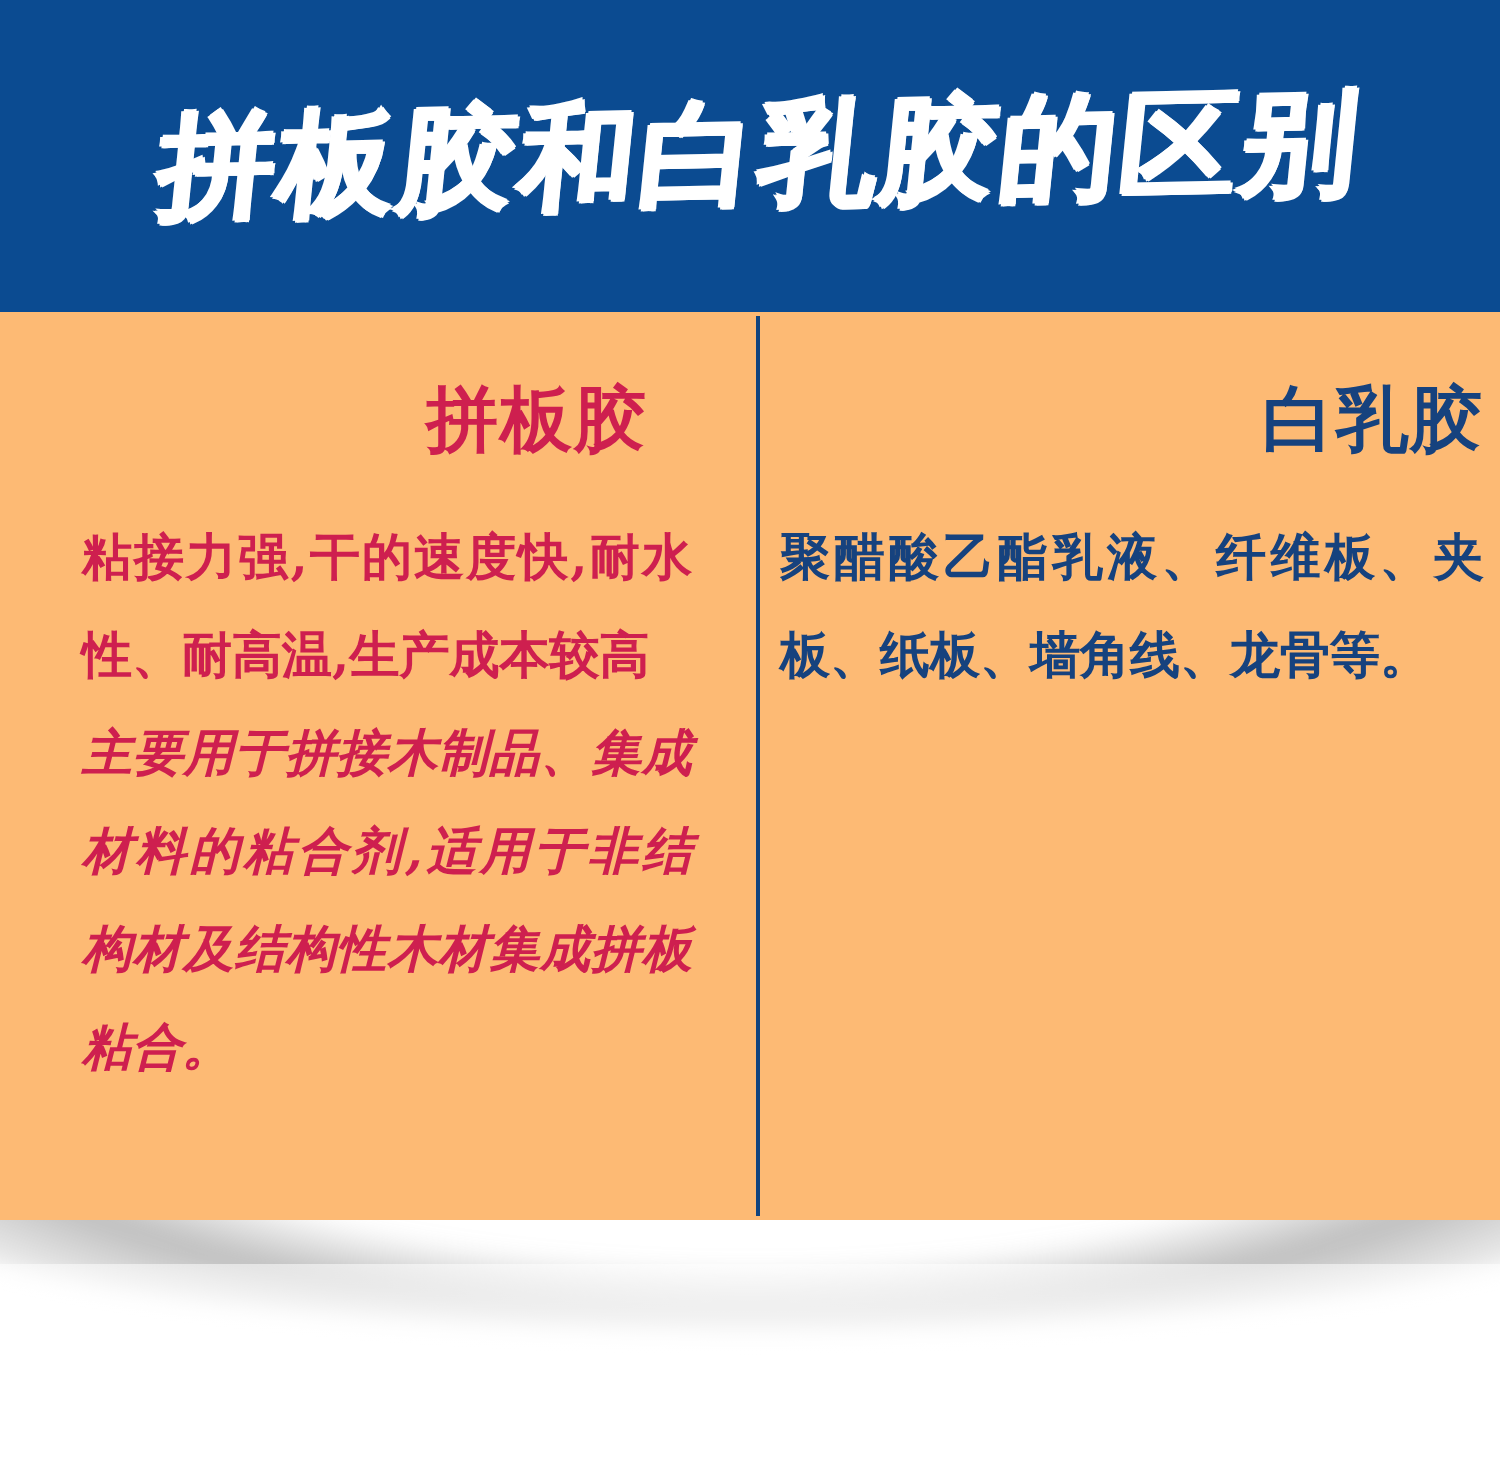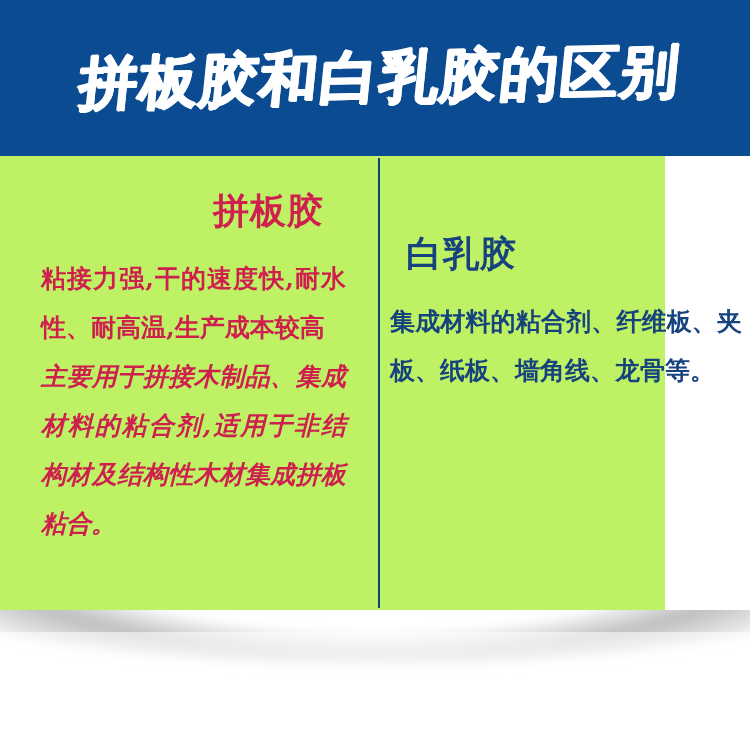--- a/index.html
+++ b/index.html
@@ -55,23 +55,23 @@
        1px 1px 0 #ffffff;
     padding-left: 10px;
     box-sizing: border-box;
   }
 
   
   .body-area {
     position: absolute;
     left: 0;
     top: 156px;
-    width: 665px;
+    width: 750px;
     height: 454px;
-    background: #bef264;
+    background: #fdba74;
   }
 
   .divider {
     position: absolute;
     left: 378px;
     top: 158px;
     width: 2px;
     height: 450px;
     background: #11447e;
   }
@@ -104,23 +104,22 @@
     padding-top: 32px;
     white-space: nowrap;
   }
   .col-left .col-head {
     color: #ce1f4f;
     text-align: right;
     padding-right: 22px;
   }
   .col-right .col-head {
     color: #16427e;
-    text-align: left;
+    text-align: right;
     padding-left: 16px;
-    margin-top: 43px;
   }
 
   .col-body {
     margin: 0;
     padding-top: 22px;
     font-family: "DejaVu Serif", "Liberation Serif", serif;
     font-weight: 700;
     font-size: 25px;
     line-height: 49px;
     letter-spacing: 0px;
@@ -184,21 +183,21 @@
       <h2 class="col-head">拼板胶</h2>
       <div class="col-body">
         <p class="para">粘接力强,干的速度快,耐水性、耐高温,生产成本较高</p>
         <p class="para">主要用于拼接木制品、集成材料的粘合剂,适用于非结构材及结构性木材集成拼板粘合。</p>
       </div>
     </div>
 
     <div class="col col-right">
       <h2 class="col-head">白乳胶</h2>
       <div class="col-body">
-        <p class="para">集成材料的粘合剂、纤维板、夹板、纸板、墙角线、龙骨等。</p>
+        <p class="para">聚醋酸乙酯乳液、纤维板、夹板、纸板、墙角线、龙骨等。</p>
       </div>
     </div>
 
   </div>
 
   <div class="divider"></div>
 
   <div class="bottom-area">
     <div class="shadow-arc"></div>
     <div class="shadow-fade"></div>

